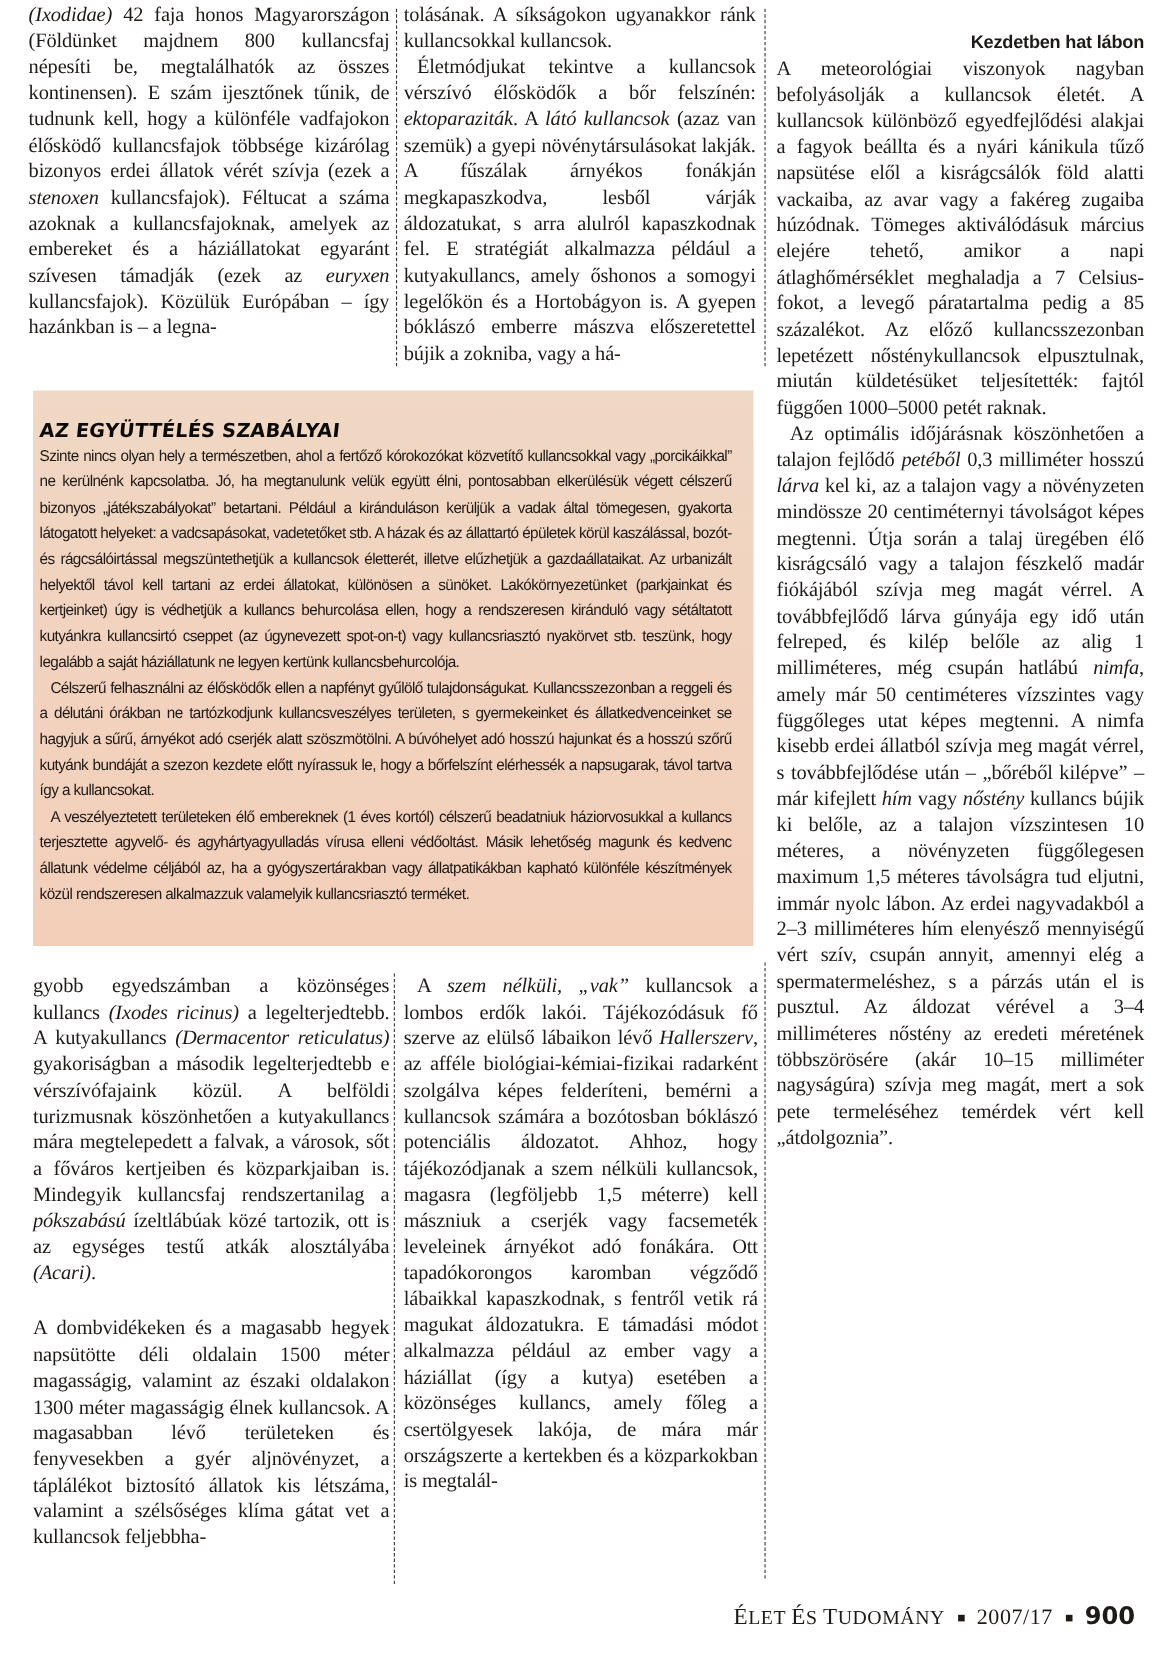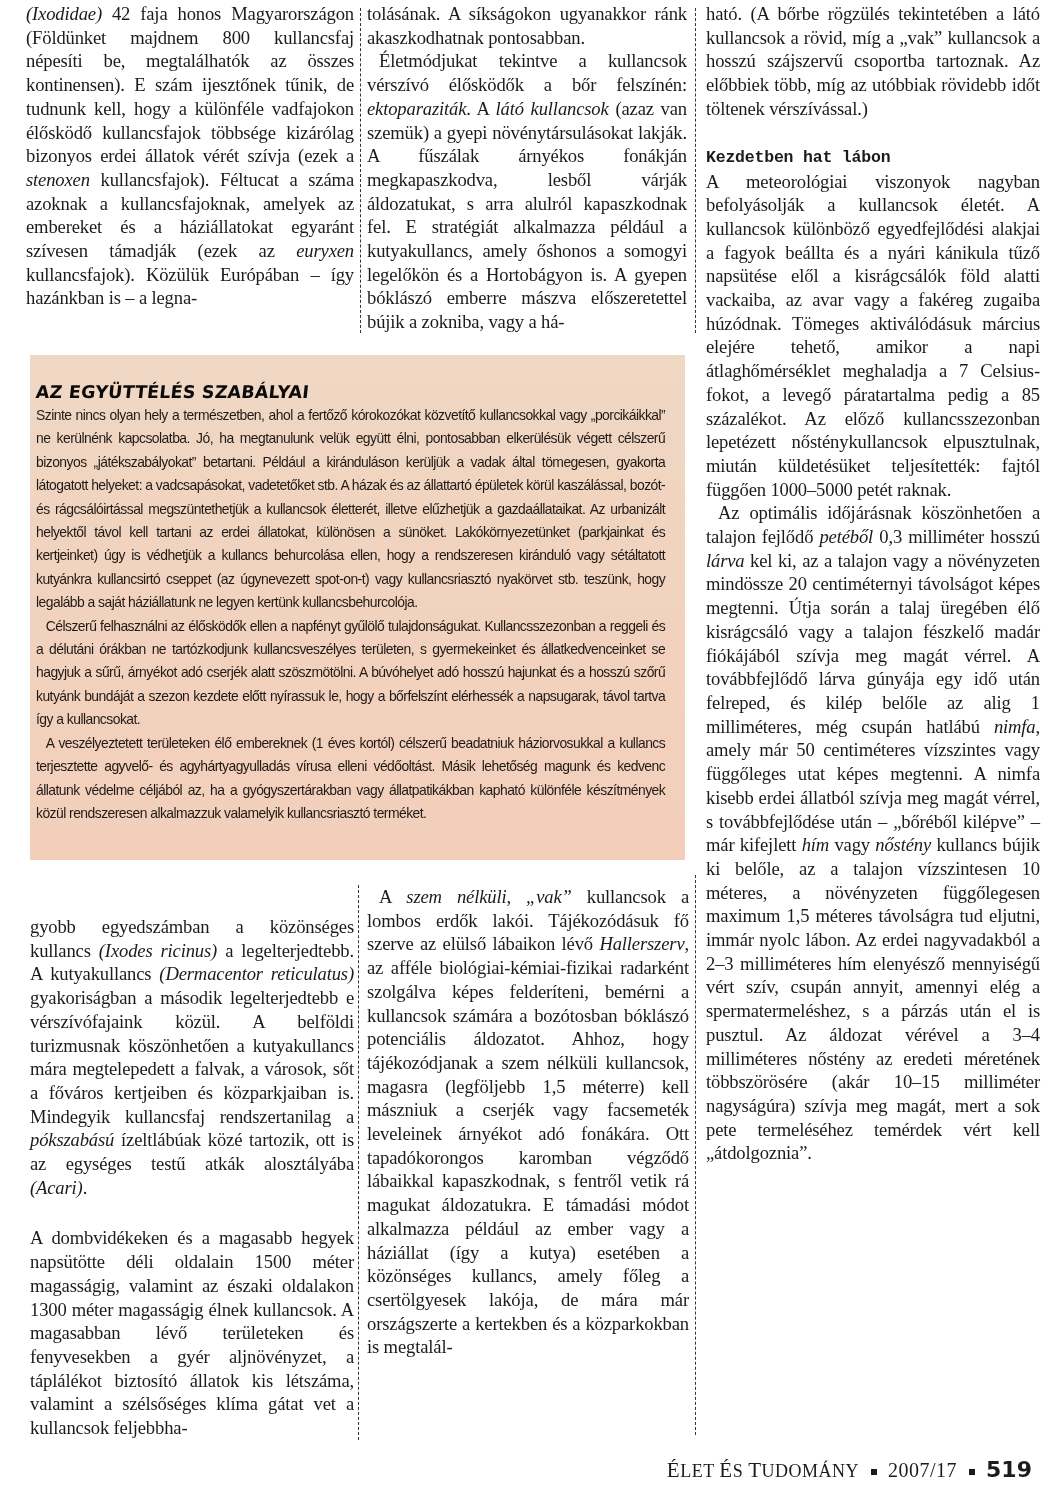--- a/index.html
+++ b/index.html
@@ -11,22 +11,22 @@
     position: absolute; font-size: 18.6px; line-height: 23.7px;
     text-align: justify; letter-spacing: -0.15px; hyphens: manual;
   }
   .col p { margin: 0; text-indent: 0; }
   .col p.indent { text-indent: 12px; }
   .col i { font-style: italic; }
   .rule {
     position: absolute; width: 0; border-left: 1.5px dashed #333;
   }
   .subhead {
-    font-family: Liberation Mono, monospace; font-weight: bold;
-    font-size: 16.5px; text-align: left; line-height: 24px; margin: 0;
+    font-family: Liberation Sans, sans-serif; font-weight: bold;
+    font-size: 16.5px; text-align: right; line-height: 24px; margin: 0;
     letter-spacing: -0.2px;
   }
   .box {
     position: absolute; left: 30px; top: 355px; width: 655px; height: 505px;
     background: linear-gradient(180deg, #efd8c4 0%, #f1d3bf 40%, #f3cfba 100%);
   }
   .box-title {
     position: absolute; left: 6px; top: 27px;
     font-family: "DejaVu Sans", "Liberation Sans", sans-serif; font-weight: 900;
     font-size: 17.5px; letter-spacing: 0.2px; color: #0d0b0a; margin: 0;
@@ -51,56 +51,55 @@
 </style>
 </head>
 <body>
 
 <div class="col" style="left:26px; top:2px; width:328px;">
   <p><i>(Ixodidae)</i> 42 faja honos Magyarországon (Földünket majdnem 800 kullancsfaj népesíti be, megtalálhatók az összes kontinensen). E szám ijesztőnek tűnik, de tudnunk kell, hogy a különféle vadfajokon élősködő kullancsfajok többsége kizárólag bizonyos erdei állatok vérét szívja (ezek a <i>stenoxen</i> kullancsfajok). Féltucat a száma azoknak a kullancsfajoknak, amelyek az embereket és a háziállatokat egyaránt szívesen támadják (ezek az <i>euryxen</i> kullancsfajok). Közülük Európában – így hazánkban is – a legna-</p>
 </div>
 <div class="rule" style="left:360px; top:8px; height:325px;"></div>
 
 <div class="col" style="left:367px; top:2px; width:320px;">
-  <p>tolásának. A síkságokon ugyanakkor ránk akaszkodhatnak pontosabban.</p>
+  <p>tolásának. A síkságokon ugyanakkor ránk kullancsokkal kullancsok.</p>
   <p class="indent">Életmódjukat tekintve a kullancsok vérszívó élősködők a bőr felszínén: <i>ektoparaziták</i>. A <i>látó kullancsok</i> (azaz van szemük) a gyepi növénytársulásokat lakják. A fűszálak árnyékos fonákján megkapaszkodva, lesből várják áldozatukat, s arra alulról kapaszkodnak fel. E stratégiát alkalmazza például a kutyakullancs, amely őshonos a somogyi legelőkön és a Hortobágyon is. A gyepen bóklászó emberre mászva előszeretettel bújik a zokniba, vagy a há-</p>
 </div>
 <div class="rule" style="left:695px; top:8px; height:325px;"></div>
 
 <div class="col" style="left:706px; top:2px; width:334px;">
-  <p>ható. (A bőrbe rögzülés tekintetében a látó kullancsok a rövid, míg a „vak” kullancsok a hosszú szájszervű csoportba tartoznak. Az előbbiek több, míg az utóbbiak rövidebb időt töltenek vérszívással.)</p>
   <div style="height:25px"></div>
   <p class="subhead">Kezdetben hat lábon</p>
   <p>A meteorológiai viszonyok nagyban befolyásolják a kullancsok életét. A kullancsok különböző egyedfejlődési alakjai a fagyok beállta és a nyári kánikula tűző napsütése elől a kisrágcsálók föld alatti vackaiba, az avar vagy a fakéreg zugaiba húzódnak. Tömeges aktiválódásuk március elejére tehető, amikor a napi átlaghőmérséklet meghaladja a 7 Celsius-fokot, a levegő páratartalma pedig a 85 százalékot. Az előző kullancsszezonban lepetézett nősténykullancsok elpusztulnak, miután küldetésüket teljesítették: fajtól függően 1000–5000 petét raknak.</p>
   <p class="indent">Az optimális időjárásnak köszönhetően a talajon fejlődő <i>petéből</i> 0,3 milliméter hosszú <i>lárva</i> kel ki, az a talajon vagy a növényzeten mindössze 20 centiméternyi távolságot képes megtenni. Útja során a talaj üregében élő kisrágcsáló vagy a talajon fészkelő madár fiókájából szívja meg magát vérrel. A továbbfejlődő lárva gúnyája egy idő után felreped, és kilép belőle az alig 1 milliméteres, még csupán hatlábú <i>nimfa</i>, amely már 50 centiméteres vízszintes vagy függőleges utat képes megtenni. A nimfa kisebb erdei állatból szívja meg magát vérrel, s továbbfejlődése után – „bőréből kilépve” – már kifejlett <i>hím</i> vagy <i>nőstény</i> kullancs bújik ki belőle, az a talajon vízszintesen 10 méteres, a növényzeten függőlegesen maximum 1,5 méteres távolságra tud eljutni, immár nyolc lábon. Az erdei nagyvadakból a 2–3 milliméteres hím elenyésző mennyiségű vért szív, csupán annyit, amennyi elég a spermatermeléshez, s a párzás után el is pusztul. Az áldozat vérével a 3–4 milliméteres nőstény az eredeti méretének többszörösére (akár 10–15 milliméter nagyságúra) szívja meg magát, mert a sok pete termeléséhez temérdek vért kell „átdolgoznia”.</p>
 </div>
 <div class="rule" style="left:695px; top:875px; height:560px;"></div>
 <div class="rule" style="left:695px; top:8px; height:0;"></div>
 
 <div class="box">
   <h2 class="box-title">AZ EGYÜTTÉLÉS SZABÁLYAI</h2>
   <div class="box-body">
     <p>Szinte nincs olyan hely a természetben, ahol a fertőző kórokozókat közvetítő kullancsokkal vagy „porcikáikkal” ne kerülnénk kapcsolatba. Jó, ha megtanulunk velük együtt élni, pontosabban elkerülésük végett célszerű bizonyos „játékszabályokat” betartani. Például a kiránduláson kerüljük a vadak által tömegesen, gyakorta látogatott helyeket: a vadcsapásokat, vadetetőket stb. A házak és az állattartó épületek körül kaszálással, bozót- és rágcsálóirtással megszüntethetjük a kullancsok életterét, illetve elűzhetjük a gazdaállataikat. Az urbanizált helyektől távol kell tartani az erdei állatokat, különösen a sünöket. Lakókörnyezetünket (parkjainkat és kertjeinket) úgy is védhetjük a kullancs behurcolása ellen, hogy a rendszeresen kiránduló vagy sétáltatott kutyánkra kullancsirtó cseppet (az úgynevezett spot-on-t) vagy kullancsriasztó nyakörvet stb. teszünk, hogy legalább a saját háziállatunk ne legyen kertünk kullancsbehurcolója.</p>
     <p class="indent">Célszerű felhasználni az élősködők ellen a napfényt gyűlölő tulajdonságukat. Kullancsszezonban a reggeli és a délutáni órákban ne tartózkodjunk kullancsveszélyes területen, s gyermekeinket és állatkedvenceinket se hagyjuk a sűrű, árnyékot adó cserjék alatt szöszmötölni. A búvóhelyet adó hosszú hajunkat és a hosszú szőrű kutyánk bundáját a szezon kezdete előtt nyírassuk le, hogy a bőrfelszínt elérhessék a napsugarak, távol tartva így a kullancsokat.</p>
     <p class="indent">A veszélyeztetett területeken élő embereknek (1 éves kortól) célszerű beadatniuk háziorvosukkal a kullancs terjesztette agyvelő- és agyhártyagyulladás vírusa elleni védőoltást. Másik lehetőség magunk és kedvenc állatunk védelme céljából az, ha a gyógyszertárakban vagy állatpatikákban kapható különféle készítmények közül rendszeresen alkalmazzuk valamelyik kullancsriasztó terméket.</p>
   </div>
 </div>
 
-<div class="col" style="left:30px; top:885px; width:324px;margin-top:30px;">
+<div class="col" style="left:30px; top:885px; width:324px;">
   <p>gyobb egyedszámban a közönséges kullancs <i>(Ixodes ricinus)</i> a legelterjedtebb. A kutyakullancs <i>(Dermacentor reticulatus)</i> gyakoriságban a második legelterjedtebb e vérszívófajaink közül. A belföldi turizmusnak köszönhetően a kutyakullancs mára megtelepedett a falvak, a városok, sőt a főváros kertjeiben és közparkjaiban is. Mindegyik kullancsfaj rendszertanilag a <i>pókszabású</i> ízeltlábúak közé tartozik, ott is az egységes testű atkák alosztályába <i>(Acari)</i>.</p>
   <div style="height:27px"></div>
   <p>A dombvidékeken és a magasabb hegyek napsütötte déli oldalain 1500 méter magasságig, valamint az északi oldalakon 1300 méter magasságig élnek kullancsok. A magasabban lévő területeken és fenyvesekben a gyér aljnövényzet, a táplálékot biztosító állatok kis létszáma, valamint a szélsőséges klíma gátat vet a kullancsok feljebbha-</p>
 </div>
 <div class="rule" style="left:358px; top:885px; height:555px;"></div>
 
 <div class="col" style="left:367px; top:885px; width:322px;">
   <p class="indent">A <i>szem nélküli, „vak”</i> kullancsok a lombos erdők lakói. Tájékozódásuk fő szerve az elülső lábaikon lévő <i>Hallerszerv</i>, az afféle biológiai-kémiai-fizikai radarként szolgálva képes felderíteni, bemérni a kullancsok számára a bozótosban bóklászó potenciális áldozatot. Ahhoz, hogy tájékozódjanak a szem nélküli kullancsok, magasra (legföljebb 1,5 méterre) kell mászniuk a cserjék vagy facsemeték leveleinek árnyékot adó fonákára. Ott tapadókorongos karomban végződő lábaikkal kapaszkodnak, s fentről vetik rá magukat áldozatukra. E támadási módot alkalmazza például az ember vagy a háziállat (így a kutya) esetében a közönséges kullancs, amely főleg a csertölgyesek lakója, de mára már országszerte a kertekben és a közparkokban is megtalál-</p>
 </div>
 
 <div class="footer">
   <span>
     <span class="sc-big">É</span><span class="sc-small">LET </span><span class="sc-big">É</span><span class="sc-small">S </span><span class="sc-big">T</span><span class="sc-small">UDOMÁNY</span>
   </span>
   <span class="sq"></span>
   <span>2007/17</span>
   <span class="sq"></span>
-  <span class="page">519</span>
+  <span class="page">900</span>
 </div>
 
 </body></html>

